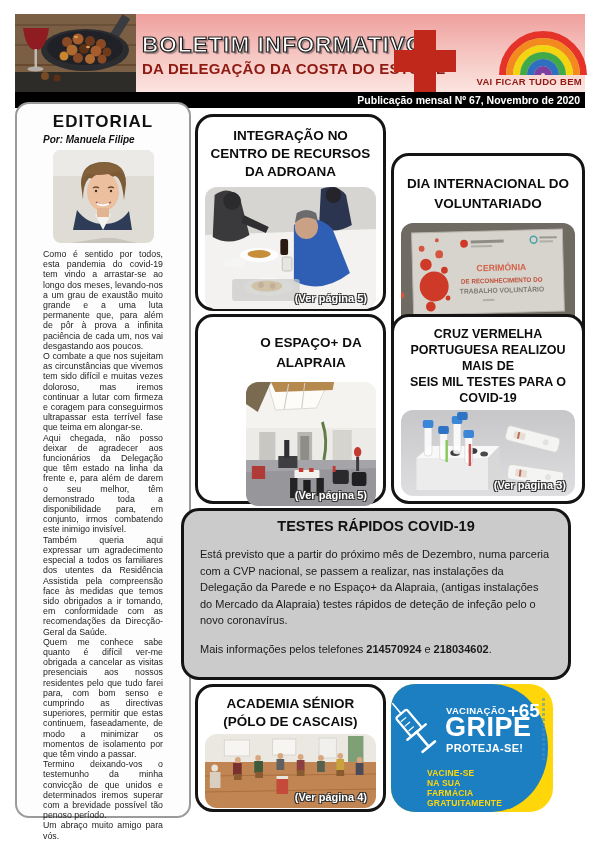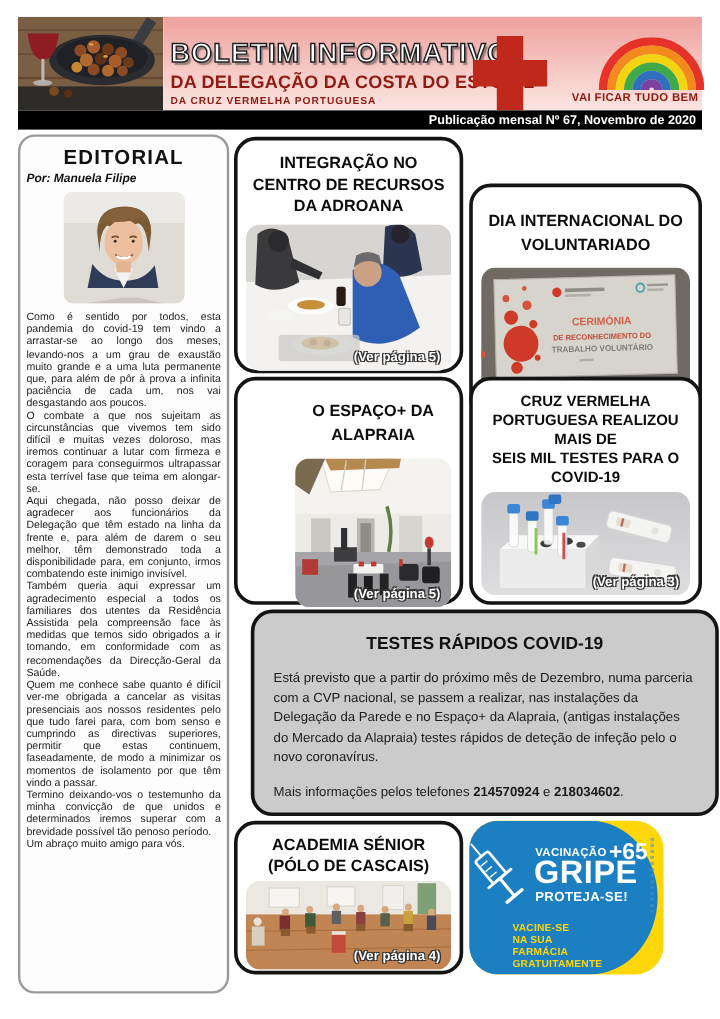--- a/index.html
+++ b/index.html
@@ -20,23 +20,23 @@
   .nl-org { font-size:8.5px; font-weight:800; color:#8e1a12; margin-top:4px; letter-spacing:.8px; line-height:1; }
   .red-cross { position:absolute; left:258px; top:16px; width:62px; height:62px; }
   .rainbow { position:absolute; right:-2px; top:17px; width:88px; height:44px; }
   .slogan { position:absolute; right:3px; top:62px; font-size:9.5px; font-weight:800; color:#8e1a12; letter-spacing:.3px; }
 
   .pubbar { position:absolute; left:15px; top:92px; width:570px; height:16px; background:#000000;
     color:#fff; font-size:10.5px; font-weight:700; text-align:right; line-height:16px;
     padding-right:5px; box-sizing:border-box; }
 
   
-  .edit-box { position:absolute; left:15px; top:112px; width:176px; height:716px;
+  .edit-box { position:absolute; left:15px; top:102px; width:176px; height:716px;
     border:2px solid #9a9a9a; border-radius:14px; background:#fdfdfd;
-    box-sizing:border-box; padding:6px 5px; }
+    box-sizing:border-box; padding:6px 26px; }
   .edit-title { text-align:center; font-size:17px; font-weight:800; letter-spacing:1px; margin:2px 0 0; }
   .edit-byline { font-size:10px; font-weight:700; font-style:italic; margin-top:2px; }
   .edit-photo { display:block; margin:5px auto 6px; width:101px; height:93px; border-radius:8px; }
   .edit-body { font-size:8.8px; line-height:1.16; text-align:justify; white-space:pre-line; color:#222; }
 
   
   .abox { position:absolute; border:3px solid #141414; border-radius:18px; background:#fff;
     box-sizing:border-box; padding:6px 7px; }
   .atitle { text-align:center; font-weight:800; color:#0d0d0d; white-space:pre-line; margin:0; }
   .aphoto-wrap { position:relative; }
@@ -49,23 +49,23 @@
   .box-voluntariado{ left:391px; top:114px; width:194px; height:197px;margin-top:39px; }
   .box-voluntariado .atitle { font-size:13.5px; line-height:1.5; margin:12px 0 8px; }
   .box-espaco      { left:195px; top:314px; width:191px; height:190px;padding-left:48px; }
   .box-espaco .atitle { font-size:13.5px; line-height:1.5; margin:10px 0 8px; }
   .box-cruz        { left:391px; top:314px; width:194px; height:190px; }
   .box-cruz .atitle { font-size:12.5px; line-height:1.28; margin:3px 0 4px; }
   .box-academia    { left:195px; top:684px; width:191px; height:128px; }
   .box-academia .atitle { font-size:13.5px; line-height:1.3; margin:2px 0 4px; }
 
   
-  .testes { position:absolute; left:209px; top:508px; width:390px; height:172px;
+  .testes { position:absolute; left:181px; top:508px; width:390px; height:172px;
     background:#cbcbcb; border:3px solid #141414; border-radius:18px;
-    box-sizing:border-box; padding:15px 16px; }
+    box-sizing:border-box; padding:4px 16px; }
   .testes-title { text-align:center; font-size:14.5px; font-weight:800; margin:3px 0 0; }
   .testes-body { font-size:11px; line-height:1.5; margin:12px 0 0; color:#1a1a1a; text-align:left; }
   .testes-info { font-size:11px; margin:14px 0 0; text-align:left; color:#1a1a1a; }
   .testes-info b { font-weight:800; }
 
   
   .ad { position:absolute; left:391px; top:684px; width:162px; height:128px;
     border-radius:24px; background:#ffd60a; overflow:hidden; }
   .ad-blue { position:absolute; left:0; top:0; bottom:0; width:157px; background:#1b7fc2;
     border-radius:14px 58px 58px 14px / 14px 66px 66px 14px; }
@@ -113,21 +113,20 @@
       <ellipse cx="20.5" cy="55" rx="8" ry="2.5" fill="#cfcfd2" opacity=".7"></ellipse>
       <rect y="58" width="121" height="20" fill="#2e2c29"></rect>
       <circle cx="30" cy="62" r="4" fill="#7a4a22"></circle>
         <circle cx="42" cy="64" r="3.5" fill="#5c3014"></circle>
     </svg>
 
     <div class="banner">
       <div class="banner-titles">
         <div class="nl-title">BOLETIM INFORMATIVO</div>
         <div class="nl-subtitle">DA DELEGAÇÃO DA COSTA DO ESTORIL</div>
-        <div class="nl-org">DA CRUZ VERMELHA PORTUGUESA</div>
       </div>
       <svg class="red-cross" viewBox="0 0 62 62">
         <path d="M20,0 h22 v20 h20 v22 h-20 v20 h-22 v-20 H0 v-22 h20 z" fill="#c0281c"></path>
       </svg>
       <svg class="rainbow" viewBox="0 0 88 44">
         <g fill="none" stroke-width="7">
           <path d="M3.5,44 A40.5,40.5 0 0 1 84.5,44" stroke="#e5332a"></path>
           <path d="M10.5,44 A33.5,33.5 0 0 1 77.5,44" stroke="#f28a1e"></path>
           <path d="M17.5,44 A26.5,26.5 0 0 1 70.5,44" stroke="#f2d411"></path>
           <path d="M24.5,44 A19.5,19.5 0 0 1 63.5,44" stroke="#3faa47"></path>

